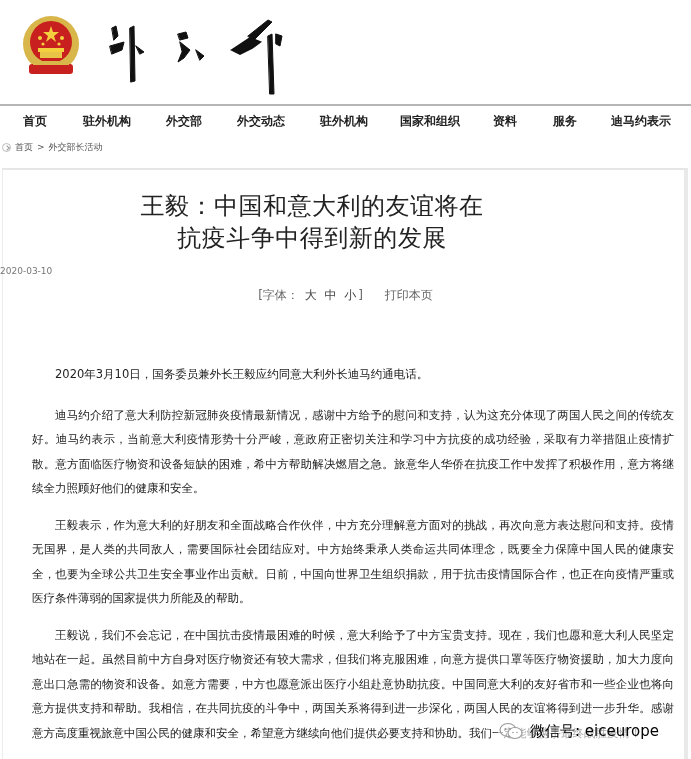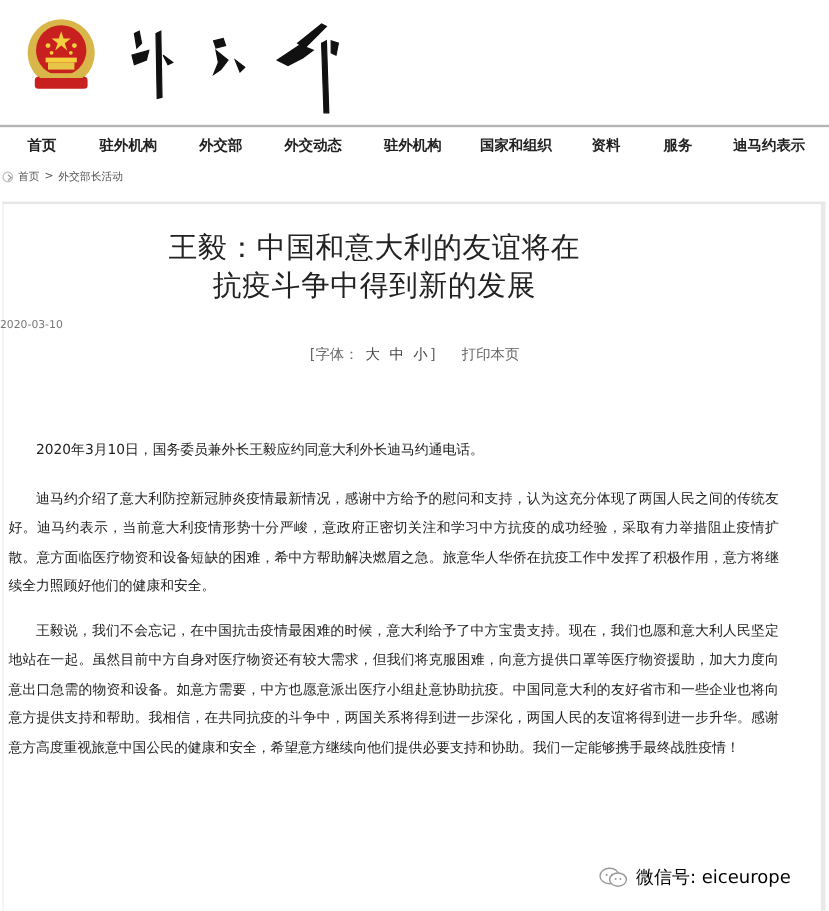--- a/index.html
+++ b/index.html
@@ -19,21 +19,21 @@
   .bc-link { color: #555; cursor: pointer; }
 
   .card { position: absolute; left: 2px; top: 168px; width: 686px; height: 600px; border-top: 2px solid #e6e6e6; border-left: 1px solid #ececec; border-right: 4px solid #e9e9e9; background: #fff; }
 
   .title { position: absolute; left: 0; top: 190px; width: 624px; text-align: center; font-size: 24px; line-height: 32px; color: #222; font-weight: normal; letter-spacing: 0.5px; }
   .date { position: absolute; left: 0; top: 266px; width: 691px; text-align: left; font-size: 9px; color: #777; }
   .tools { position: absolute; left: 0; top: 287px; width: 691px; text-align: center; font-size: 12px; color: #666; }
   .tools .size-opt { margin: 0 2px; cursor: pointer; color: #444; }
   .tools .print { margin-left: 18px; cursor: pointer; }
 
-  .article { position: absolute; left: 7px; top: 362px; width: 642px; font-size: 11.5px; color: #222; }
+  .article { position: absolute; left: 32px; top: 362px; width: 642px; font-size: 11.5px; color: #222; }
   .article p { text-indent: 2em; line-height: 24.5px; margin-bottom: 12px; text-align: justify; }
   .article p.p0 { margin-bottom: 16px; }
 
   .watermark { position: absolute; left: 498px; top: 718px; height: 26px; display: flex; align-items: center; gap: 6px; color: #000000; font-size: 15px; background: rgba(255,255,255,0.6); padding-right: 4px; }
   .wm-icon { width: 26px; height: 20px; }
 </style>
 </head>
 <body>
 
 <div class="header">
@@ -99,20 +99,21 @@
   <span>[字体：</span>
   <span class="size-opt">大</span>
   <span class="size-opt">中</span>
   <span class="size-opt">小</span><span>]</span>
   <span class="print">打印本页</span>
 </div>
 
 <div class="article">
   <p class="p0">2020年3月10日，国务委员兼外长王毅应约同意大利外长迪马约通电话。</p>
   <p>迪马约介绍了意大利防控新冠肺炎疫情最新情况，感谢中方给予的慰问和支持，认为这充分体现了两国人民之间的传统友好。迪马约表示，当前意大利疫情形势十分严峻，意政府正密切关注和学习中方抗疫的成功经验，采取有力举措阻止疫情扩散。意方面临医疗物资和设备短缺的困难，希中方帮助解决燃眉之急。旅意华人华侨在抗疫工作中发挥了积极作用，意方将继续全力照顾好他们的健康和安全。</p>
+  <p>王毅表示，作为意大利的好朋友和全面战略合作伙伴，中方充分理解意方面对的挑战，再次向意方表达慰问和支持。疫情无国界，是人类的共同敌人，需要国际社会团结应对。中方始终秉承人类命运共同体理念，既要全力保障中国人民的健康安全，也要为全球公共卫生安全事业作出贡献。日前，中国向世界卫生组织捐款，用于抗击疫情国际合作，也正在向疫情严重或医疗条件薄弱的国家提供力所能及的帮助。</p>
   <p>王毅说，我们不会忘记，在中国抗击疫情最困难的时候，意大利给予了中方宝贵支持。现在，我们也愿和意大利人民坚定地站在一起。虽然目前中方自身对医疗物资还有较大需求，但我们将克服困难，向意方提供口罩等医疗物资援助，加大力度向意出口急需的物资和设备。如意方需要，中方也愿意派出医疗小组赴意协助抗疫。中国同意大利的友好省市和一些企业也将向意方提供支持和帮助。我相信，在共同抗疫的斗争中，两国关系将得到进一步深化，两国人民的友谊将得到进一步升华。感谢意方高度重视旅意中国公民的健康和安全，希望意方继续向他们提供必要支持和协助。我们一定能够携手最终战胜疫情！</p>
 </div>
 
 <div class="watermark">
   <svg class="wm-icon" viewBox="0 0 26 20">
     <ellipse cx="10" cy="9" rx="8" ry="6.5" fill="none" stroke="#9a9a9a" stroke-width="1.2"></ellipse>
     <ellipse cx="17" cy="12" rx="7" ry="5.5" fill="#fff" stroke="#9a9a9a" stroke-width="1.2"></ellipse>
     <circle cx="7.5" cy="8" r="0.9" fill="#9a9a9a"></circle>
     <circle cx="12" cy="8" r="0.9" fill="#9a9a9a"></circle>
     <circle cx="15" cy="11.5" r="0.8" fill="#9a9a9a"></circle>

